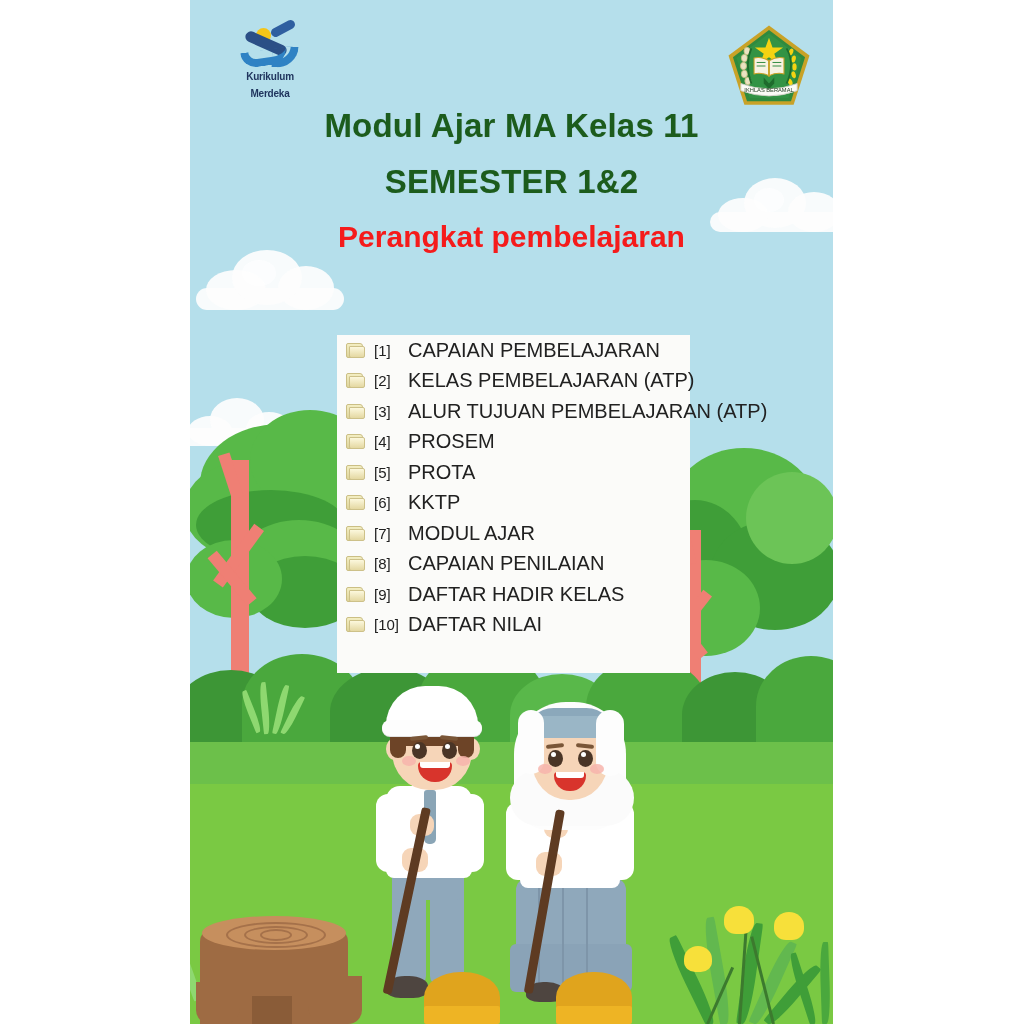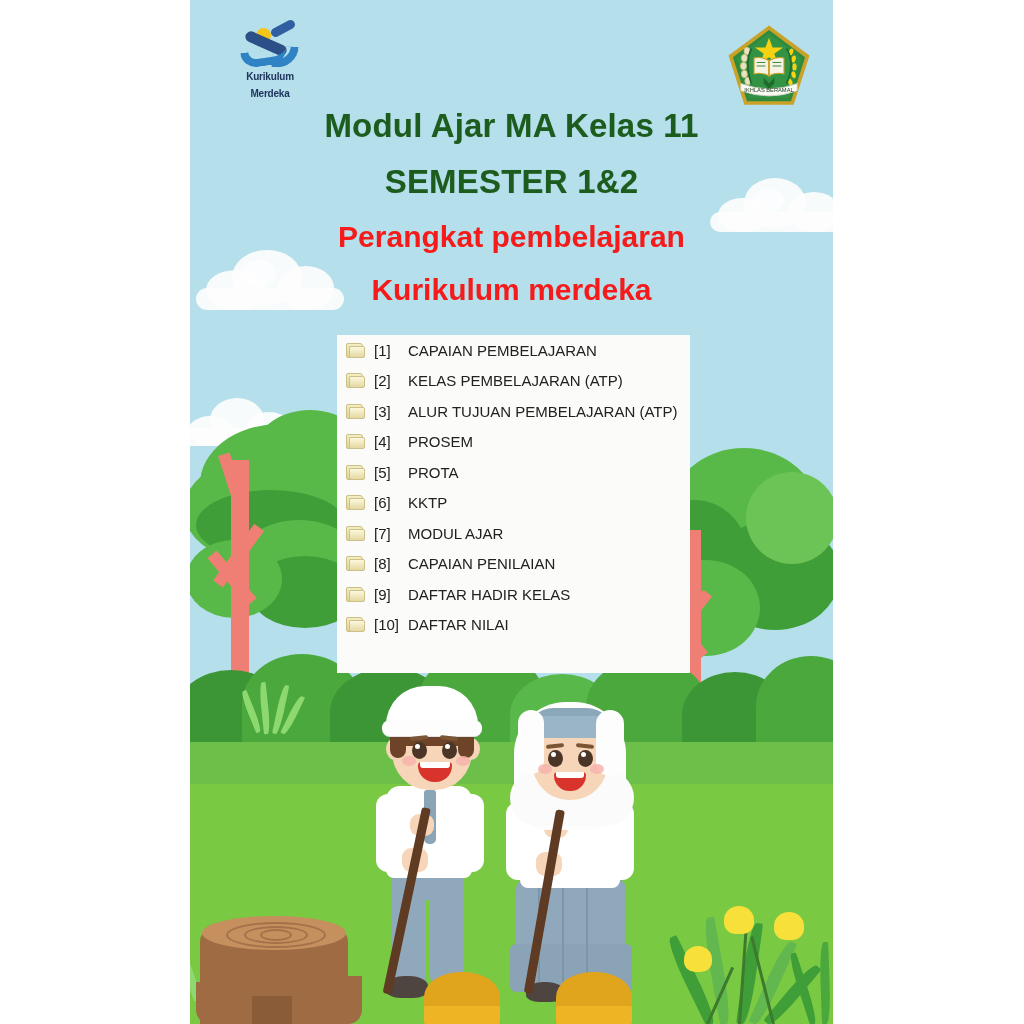--- a/index.html
+++ b/index.html
@@ -65,21 +65,21 @@
   .h-green{color:#1c5c1c;font-weight:bold;font-size:33px;line-height:56px;letter-spacing:.2px;text-shadow:0 0 1px rgba(0,0,0,.12);}
   .h-red{color:#f51b1b;font-weight:bold;font-size:30px;line-height:53px;}
 
   
   #panel{position:absolute;left:147px;top:335px;width:353px;height:338px;background:#fbfbf9;}
   .row{display:flex;align-items:center;height:30.5px;padding-left:9px;}
   .fld{position:relative;width:19px;height:17px;flex:0 0 19px;margin-right:9px;}
   .fld .back{position:absolute;left:0;top:1px;width:17px;height:15px;border-radius:2px 3px 2px 2px;background:linear-gradient(#f3eec2,#ded49a);border:1px solid #cbbf84;box-sizing:border-box;}
   .fld .front{position:absolute;left:3px;top:4px;width:16px;height:12px;border-radius:1px 2px 2px 2px;background:linear-gradient(#fcf8dd,#e4d8a2);border:1px solid #cdc189;box-sizing:border-box;}
   .num{color:#212121;font-size:15px;width:34px;flex:0 0 34px;}
-  .lbl{color:#212121;font-size:15px;white-space:nowrap;}
+  .lbl{color:#212121;font-size:20px;white-space:nowrap;}
 
   
   #kids{position:absolute;left:178px;top:690px;width:300px;height:334px;}
   .kid{position:absolute;}
   .sh{position:absolute;background:#fff;}
   .skin{position:absolute;background:#f6d5b8;}
   .pants{position:absolute;background:#8fa8bb;}
   .shoe{position:absolute;background:#4e4540;border-radius:45% 45% 35% 35%;}
   .eye{position:absolute;background:#4a3526;border-radius:50%;}
   .cheek{position:absolute;background:#f7b4ab;border-radius:50%;opacity:.85;}
@@ -239,21 +239,20 @@
           <path d="M18 70 Q50 82 82 70 L82 78 Q50 90 18 78 Z" fill="#fbfbf6" stroke="#cfcfc4" stroke-width="1"></path>
           <text x="50" y="79" font-size="6.5" text-anchor="middle" fill="#1e3a1e" font-family="Liberation Sans, sans-serif">IKHLAS BERAMAL</text>
         </g>
       </svg>
     </div>
 
     <div class="head-wrap">
       <div class="h-green">Modul Ajar MA Kelas 11</div>
       <div class="h-green">SEMESTER 1&amp;2</div>
       <div class="h-red">Perangkat pembelajaran</div>
-      <div class="h-red">Kurikulum merdeka</div>
     </div>
 
     <div id="panel">
       <div class="row">
         <span class="fld">
             <span class="back"></span>
             <span class="front"></span>
           </span>
         <span class="num">[1]</span>
         <span class="lbl">CAPAIAN PEMBELAJARAN</span>

